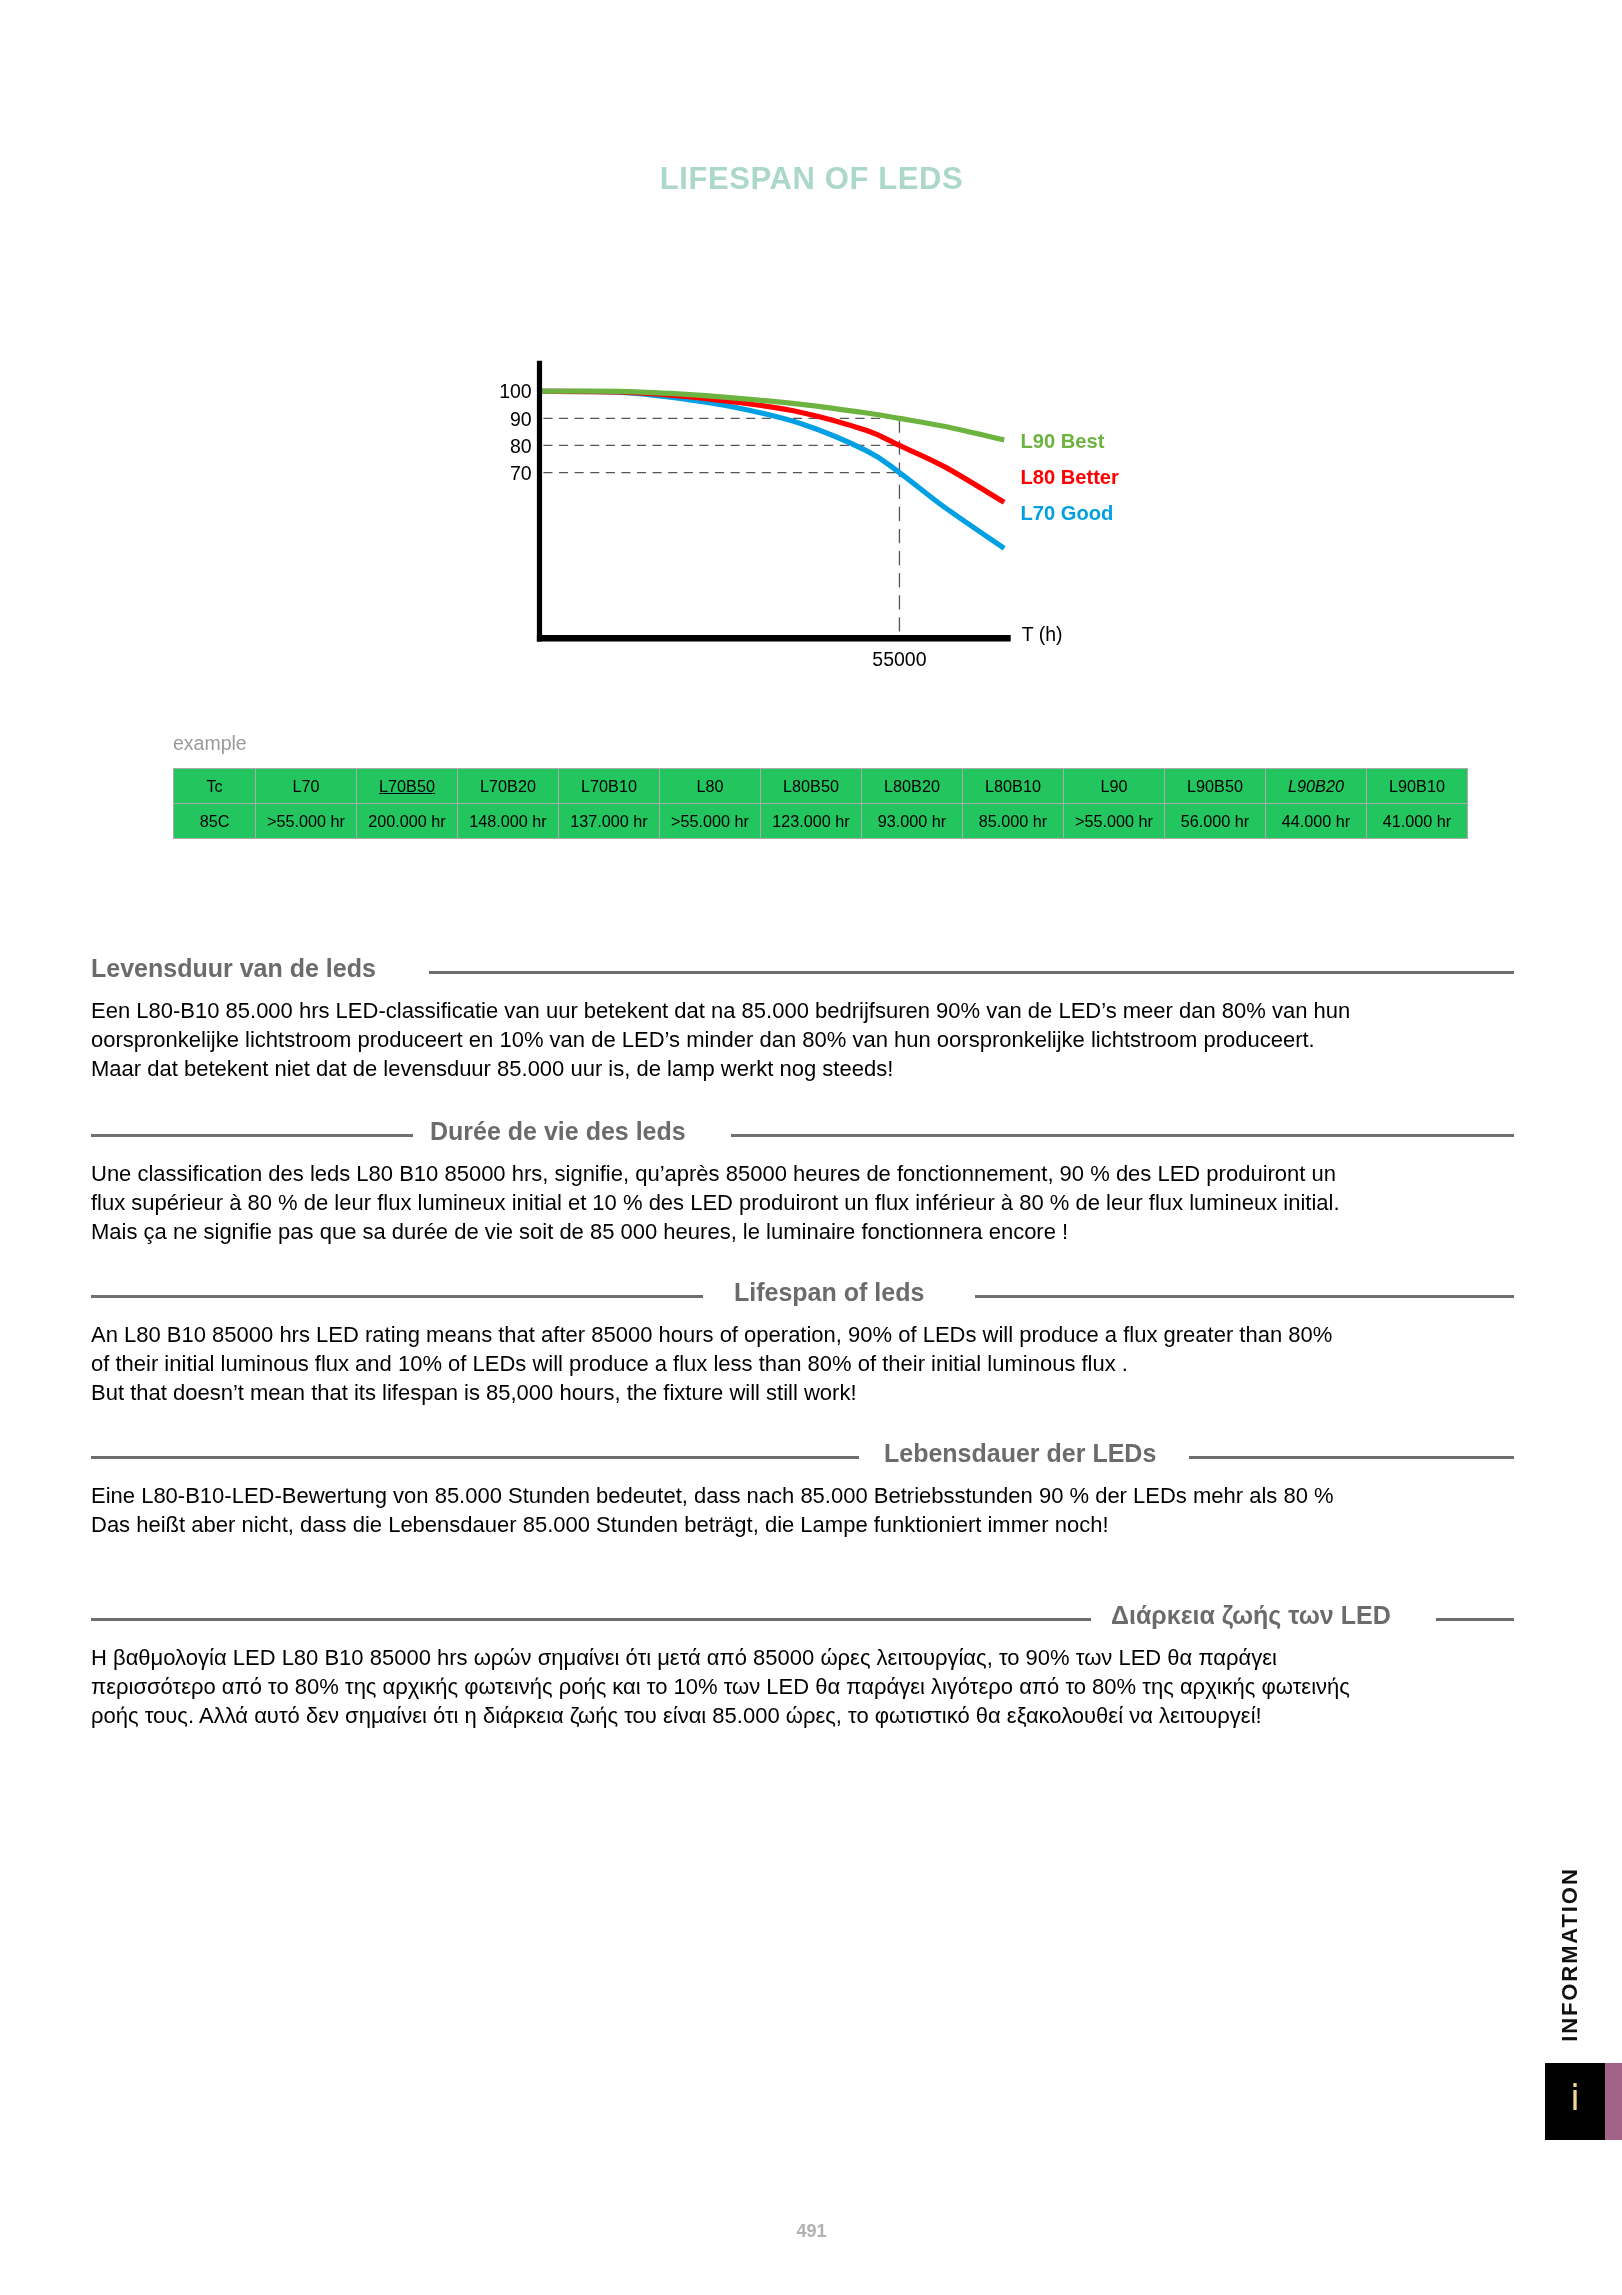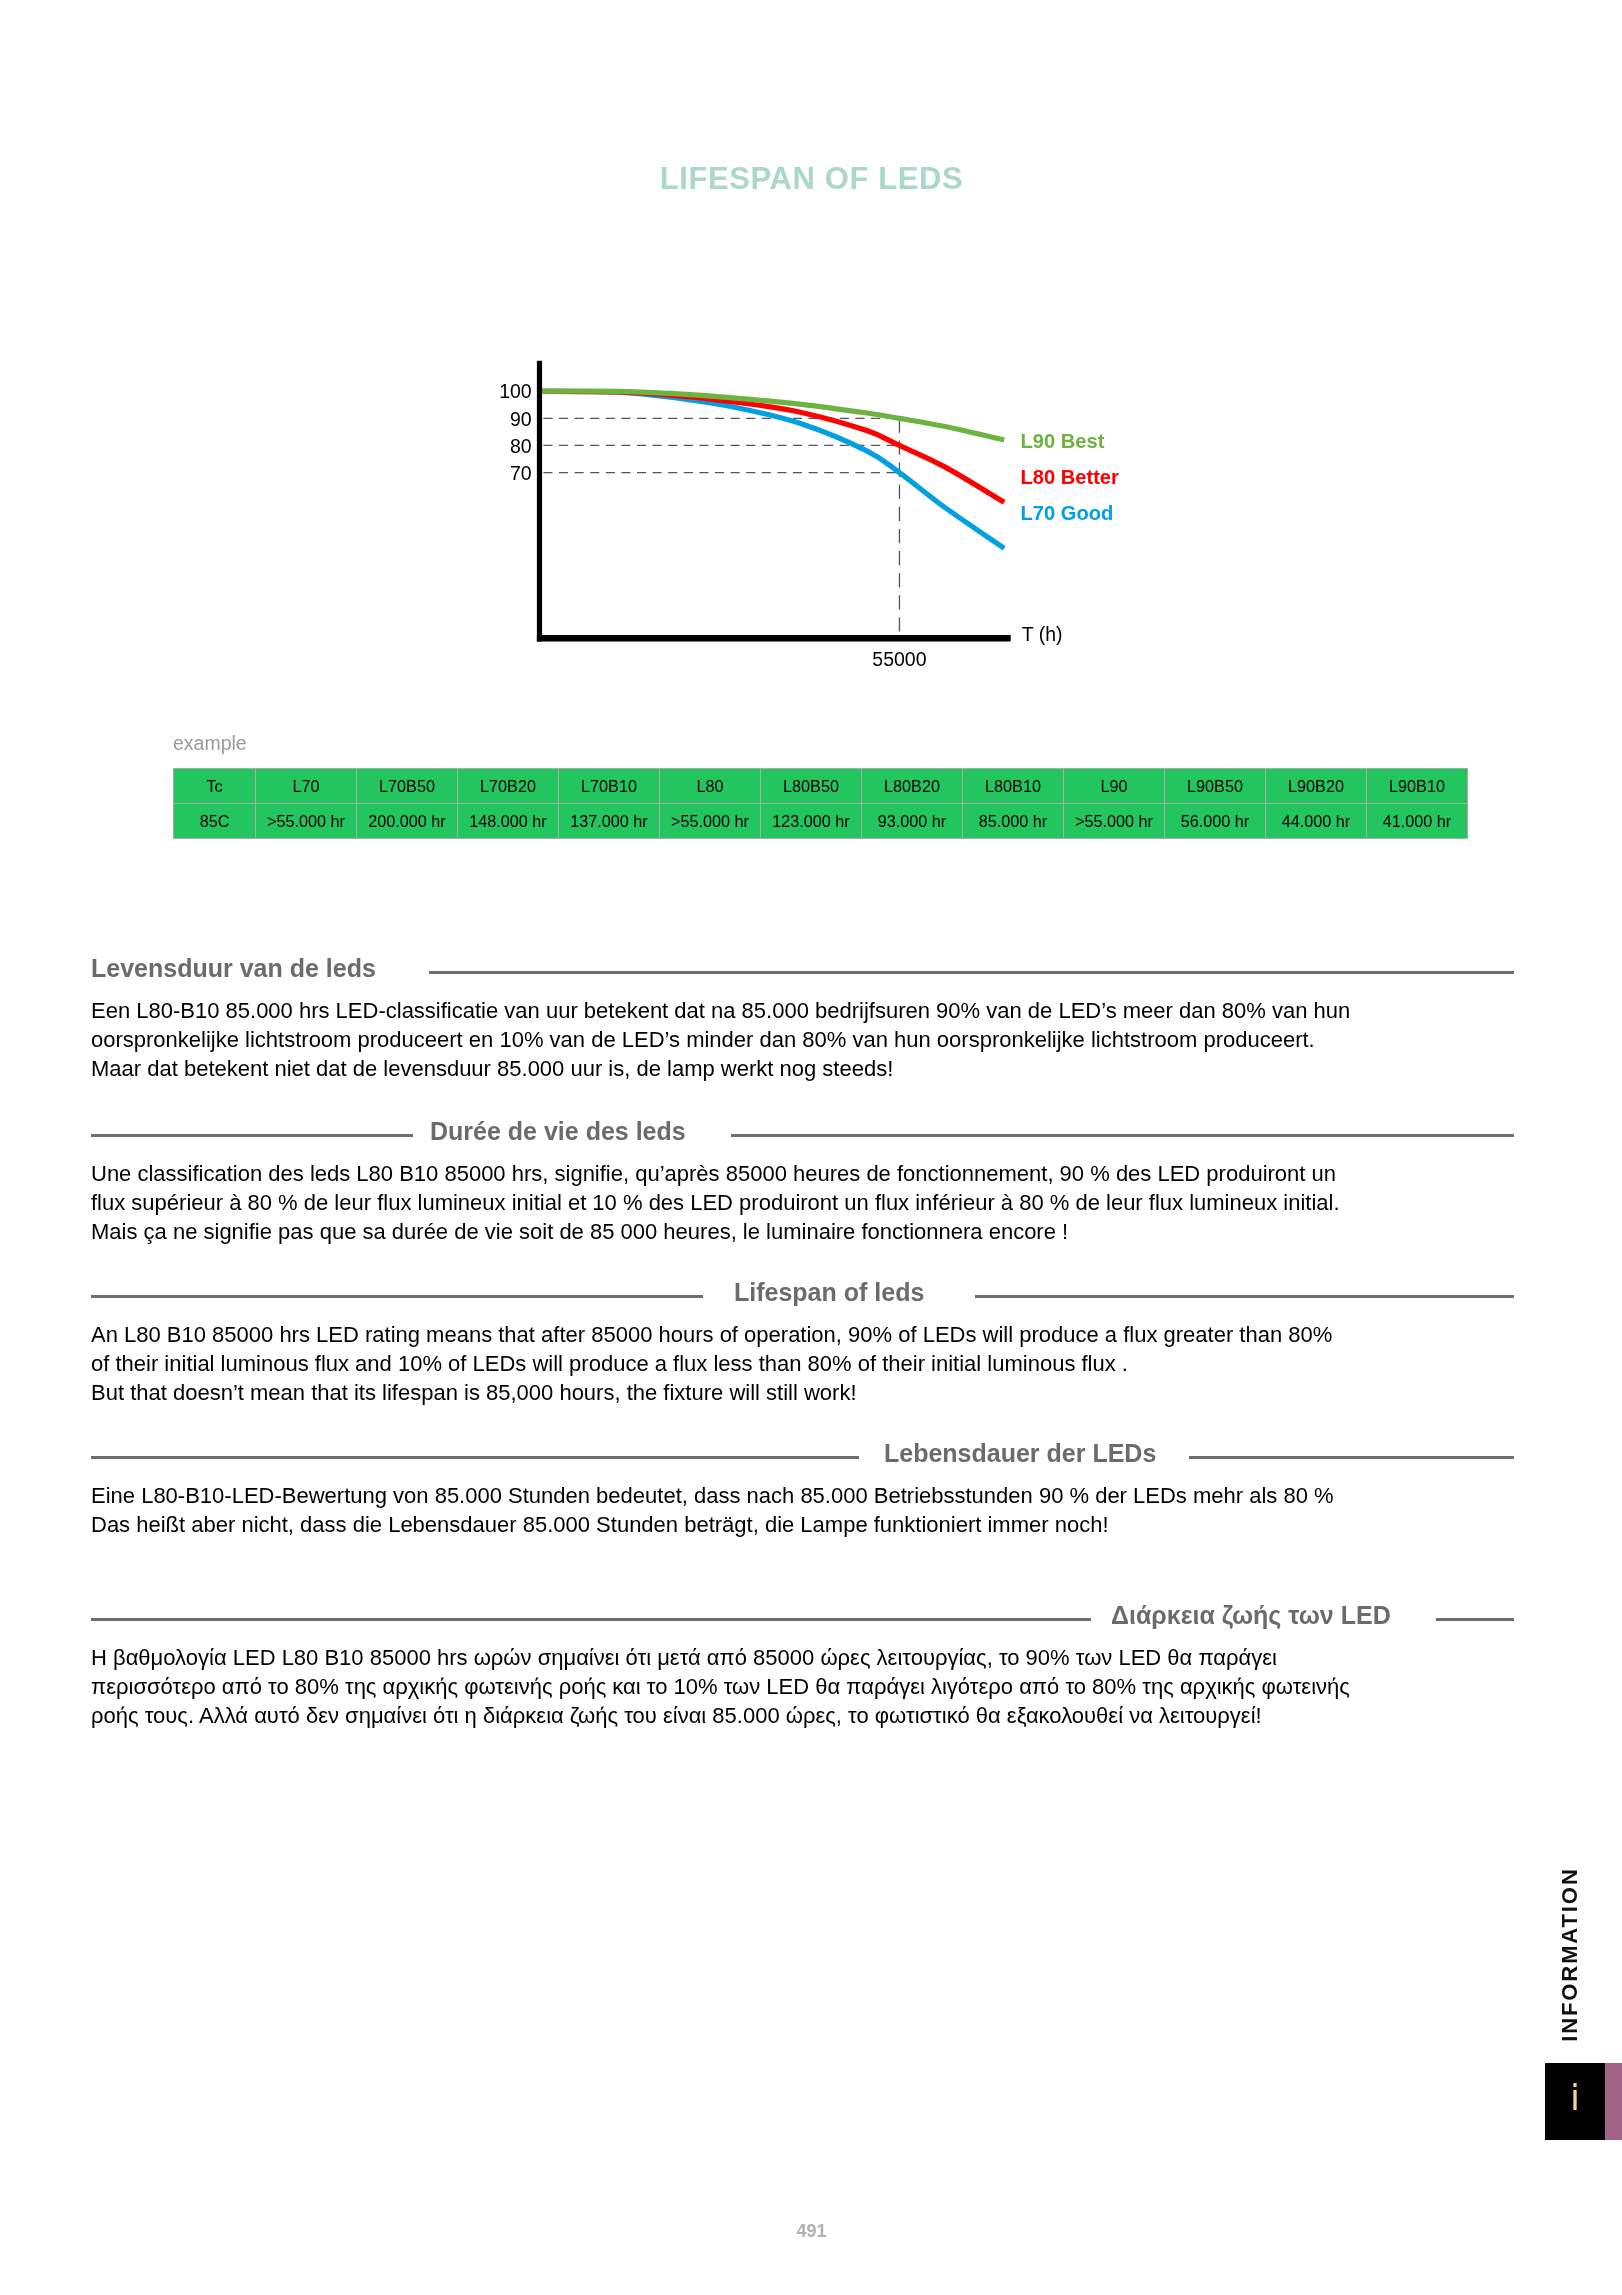--- a/index.html
+++ b/index.html
@@ -65,30 +65,30 @@
       <text x="1570" y="800" font-size="31" font-weight="bold" fill="#00a0e3">L70 Good</text>
     </g>
 </svg>
 
 <div class="example">example</div>
 <table class="spec">
   <thead>
       <tr id="thead-row">
         <th style="width: 81px;">Tc</th>
         <th style="width: 100px;">L70</th>
-        <th style="width: 100px;">L70B50</th>
+        <th style="width: 100px; text-decoration: underline;">L70B50</th>
         <th style="width: 100px;">L70B20</th>
         <th style="width: 100px; margin-top: 8px;">L70B10</th>
         <th style="width: 100px;">L80</th>
         <th style="width: 100px;">L80B50</th>
         <th style="width: 100px;">L80B20</th>
         <th style="width: 100px;">L80B10</th>
         <th style="width: 100px;">L90</th>
         <th style="width: 100px;">L90B50</th>
-        <th style="width: 100px;">L90B20</th>
+        <th style="width: 100px; font-style: italic;">L90B20</th>
         <th style="width: 100px;">L90B10</th>
       </tr>
     </thead>
   <tbody id="tbody">
       <tr>
         <td>85C</td>
         <td>&gt;55.000 hr</td>
         <td>200.000 hr</td>
         <td>148.000 hr</td>
         <td>137.000 hr</td>

